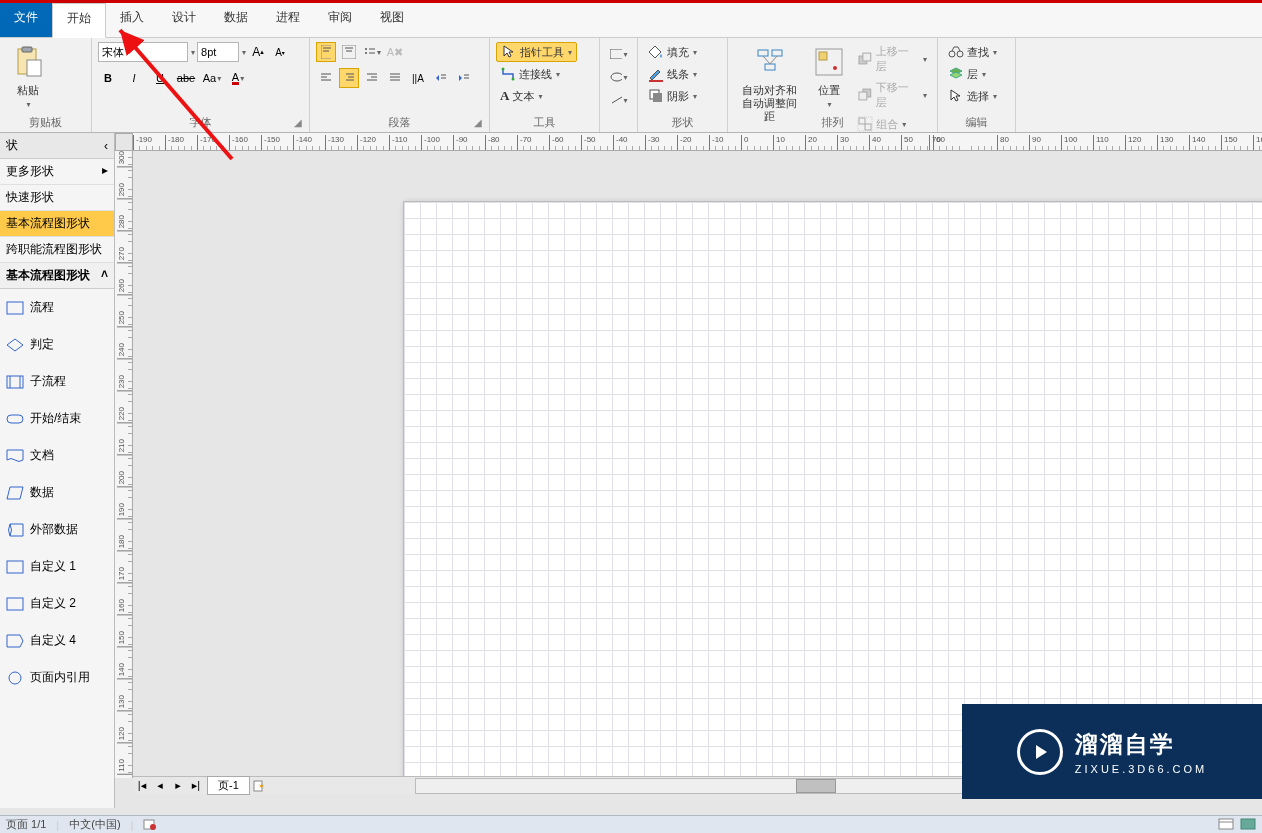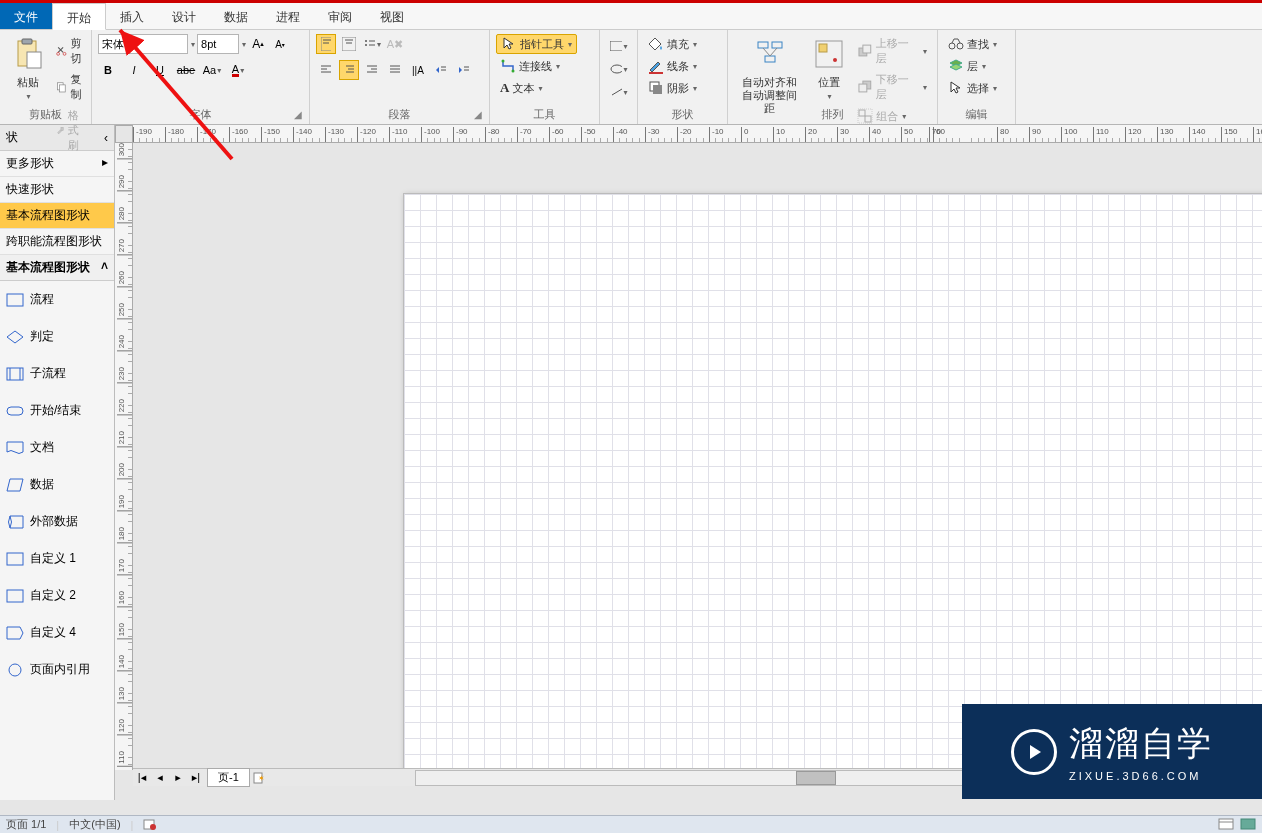--- a/index.html
+++ b/index.html
@@ -2,21 +2,21 @@
 <html><head>
 <meta charset="utf-8">
 <style>
 * { margin: 0; padding: 0; box-sizing: border-box; font-family: "Microsoft YaHei", sans-serif; }
 body { width: 1262px; height: 833px; background: #e6e6e6; overflow: hidden; position: relative; }
 
 
 .top-red-bar { height: 3px; background: #c00; }
 
 
-.ribbon-tabs { display: flex; background: #f7f7f7; border-bottom: 1px solid #ccc; height: 27px; font-size: 12px; }
+.ribbon-tabs { display: flex; background: #f7f7f7; border-bottom: 1px solid #ccc; height: 35px; font-size: 12px; }
 .ribbon-tab { padding: 6px 14px; cursor: pointer; color: #333; }
 .ribbon-tab.file { background: #0068b6; color: #fff; }
 .ribbon-tab.active { background: #fff; border: 1px solid #ccc; border-bottom: 1px solid #fff; margin-bottom: -1px; }
 
 
 .ribbon { display: flex; background: #f1f1f1; border-bottom: 1px solid #b5b5b5; height: 95px; font-size: 11px; }
 .ribbon-group { display: flex; flex-direction: column; border-right: 1px solid #d0d0d0; padding: 2px 6px 0 6px; position: relative; }
 .ribbon-group-title { text-align: center; color: #666; font-size: 11px; height: 16px; line-height: 13px; position: absolute; bottom: 0; left: 0; right: 0; }
 .ribbon-body { display: flex; flex: 1; align-items: flex-start; gap: 2px; padding-top: 2px; }
 .ribbon-col { display: flex; flex-direction: column; gap: 2px; }
@@ -75,21 +75,21 @@
 .status-spacer { flex: 1; }
 .status-icons { display: flex; gap: 6px; align-items: center; }
 
 
 .annotation-arrow { position: absolute; left: 112px; top: 24px; z-index: 100; pointer-events: none; }
 
 
 .watermark { position: absolute; right: 0; bottom: 34px; width: 300px; height: 95px; background: #0c2f59; display: flex; align-items: center; justify-content: center; gap: 12px; z-index: 50; }
 .wm-icon { width: 46px; height: 46px; border: 3px solid #fff; border-radius: 50%; display: flex; align-items: center; justify-content: center; }
 .wm-text { color: #fff; }
-.wm-main { font-size: 34px; font-weight: normal; letter-spacing: 2px; }
+.wm-main { font-size: 23px; font-weight: bold; letter-spacing: 2px; }
 .wm-sub { font-size: 11px; letter-spacing: 3px; margin-top: 3px; }
 
 .dd { font-size: 8px; color: #666; margin-left: 1px; }
 .highlight-btn { background: #ffd76b; border: 1px solid #d9a400; padding: 1px 4px; }
 </style>
 </head>
 <body>
 
 <div class="top-red-bar"></div>
 
@@ -109,44 +109,20 @@
   <div class="ribbon-group" style="width:92px">
     <div class="ribbon-body">
       <div class="rb-btn rb-large">
         <svg class="icon-large" viewBox="0 0 32 32">
             <rect x="6" y="3" width="18" height="25" fill="#f7e6b2" stroke="#b89b49"></rect>
             <rect x="10" y="1" width="10" height="5" rx="1" fill="#9fa6ad" stroke="#666"></rect>
             <rect x="15" y="14" width="14" height="16" fill="#fff" stroke="#888"></rect>
           </svg>
         <span>粘贴</span>
           <span class="dd">▾</span>
-      </div>
-      <div class="ribbon-col">
-        <div class="rb-btn">
-            <svg class="icon-sm" viewBox="0 0 16 16">
-              <path d="M3 3 L10 10 M3 10 L10 3" stroke="#555" stroke-width="1.5"></path>
-              <circle cx="3" cy="12" r="2" fill="none" stroke="#c33"></circle>
-              <circle cx="12" cy="12" r="2" fill="none" stroke="#c33"></circle>
-            </svg>
-            <span>剪切</span>
-          </div>
-        <div class="rb-btn">
-            <svg class="icon-sm" viewBox="0 0 16 16">
-              <rect x="2" y="2" width="8" height="10" fill="#fff" stroke="#888"></rect>
-              <rect x="5" y="5" width="8" height="10" fill="#fff" stroke="#888"></rect>
-            </svg>
-            <span>复制</span>
-          </div>
-        <div class="rb-btn disabled">
-            <svg class="icon-sm" viewBox="0 0 16 16">
-              <path d="M3 11 L8 6 L10 8 L5 13 Z" fill="#ccc" stroke="#aaa"></path>
-              <rect x="9" y="2" width="4" height="5" fill="#ccc" stroke="#aaa"></rect>
-            </svg>
-            <span>格式刷</span>
-          </div>
       </div>
     </div>
     <div class="ribbon-group-title">剪贴板</div>
   </div>
 
   <div class="ribbon-group" style="width:218px">
     <div class="ribbon-body ribbon-col" style="gap:6px">
       <div class="ribbon-row">
         <input class="fontbox" value="宋体" style="">
         <span class="dd">▾</span>

